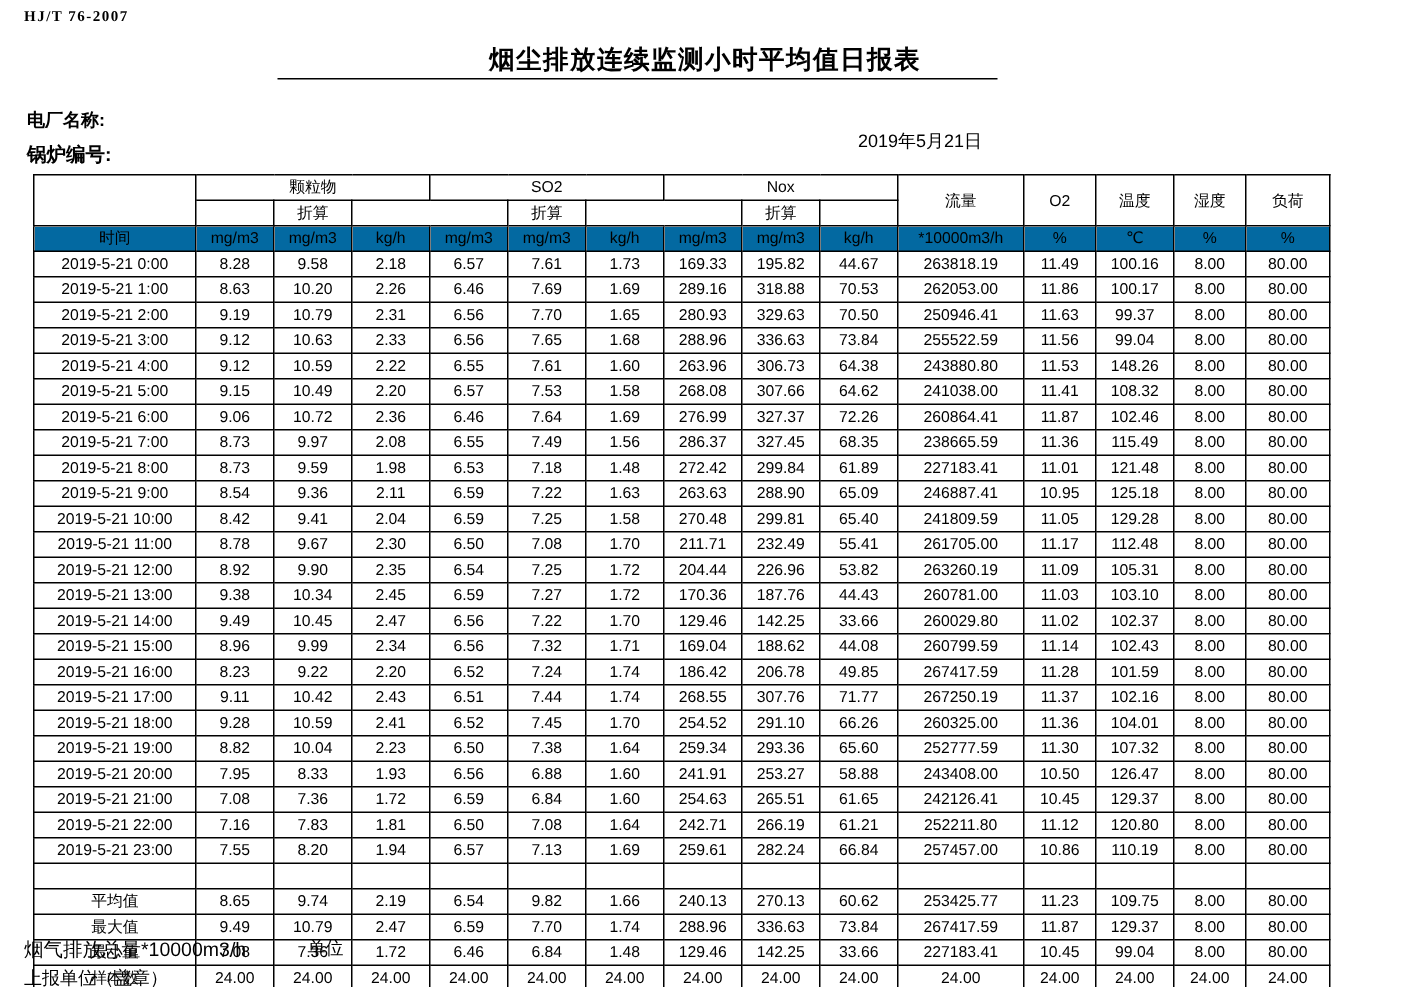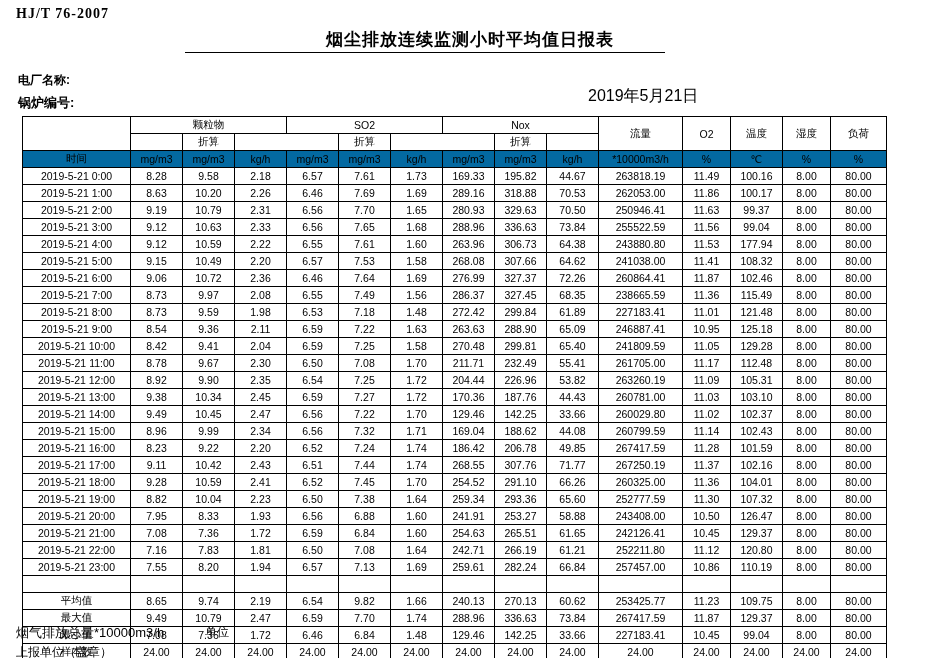--- a/index.html
+++ b/index.html
@@ -6,36 +6,36 @@
   body{
     width:940px;height:658px;
     background:#ffffff;
     font-family:"Liberation Sans","DejaVu Sans",sans-serif;
     font-size:11px;color:#000;
     position:relative;
     overflow:hidden;
   }
   .std-code{
     position:absolute;left:16px;top:6px;
-    font-weight:bold;font-size:14px;letter-spacing:1px;
+    font-weight:bold;font-size:10px;letter-spacing:1px;
     font-family:"Liberation Serif","DejaVu Serif",serif;
   }
   .doc-title{
     position:absolute;left:0;top:28px;width:940px;
     text-align:center;
     font-size:17px;font-weight:bold;
     font-family:"DejaVu Sans","Liberation Sans",sans-serif;
     letter-spacing:1px;
   }
   .title-underline{
     position:absolute;left:185px;top:52px;width:480px;height:1px;background:#000;
   }
   .field-plant{position:absolute;left:18px;top:72px;font-size:12px;font-weight:bold;}
   .field-boiler{position:absolute;left:18px;top:94px;font-size:13px;font-weight:bold;}
-  .field-date{position:absolute;left:572px;top:86px;font-size:16px;margin-left:16px;}
+  .field-date{position:absolute;left:572px;top:86px;font-size:12px;}
 
   table.main{
     position:absolute;left:22px;top:116px;
     border-collapse:collapse;
     table-layout:fixed;
   }
   table.main td,table.main th{
     border:1px solid #000;
     font-size:10.5px;
     text-align:center;
@@ -207,21 +207,21 @@
         <td>10.59</td>
         <td>2.22</td>
         <td>6.55</td>
         <td>7.61</td>
         <td>1.60</td>
         <td>263.96</td>
         <td>306.73</td>
         <td>64.38</td>
         <td>243880.80</td>
         <td>11.53</td>
-        <td>177.94</td>
+        <td>148.26</td>
         <td>8.00</td>
         <td>80.00</td>
       </tr>
       <tr>
         <td>2019-5-21 5:00</td>
         <td>9.15</td>
         <td>10.49</td>
         <td>2.20</td>
         <td>6.57</td>
         <td>7.53</td>

